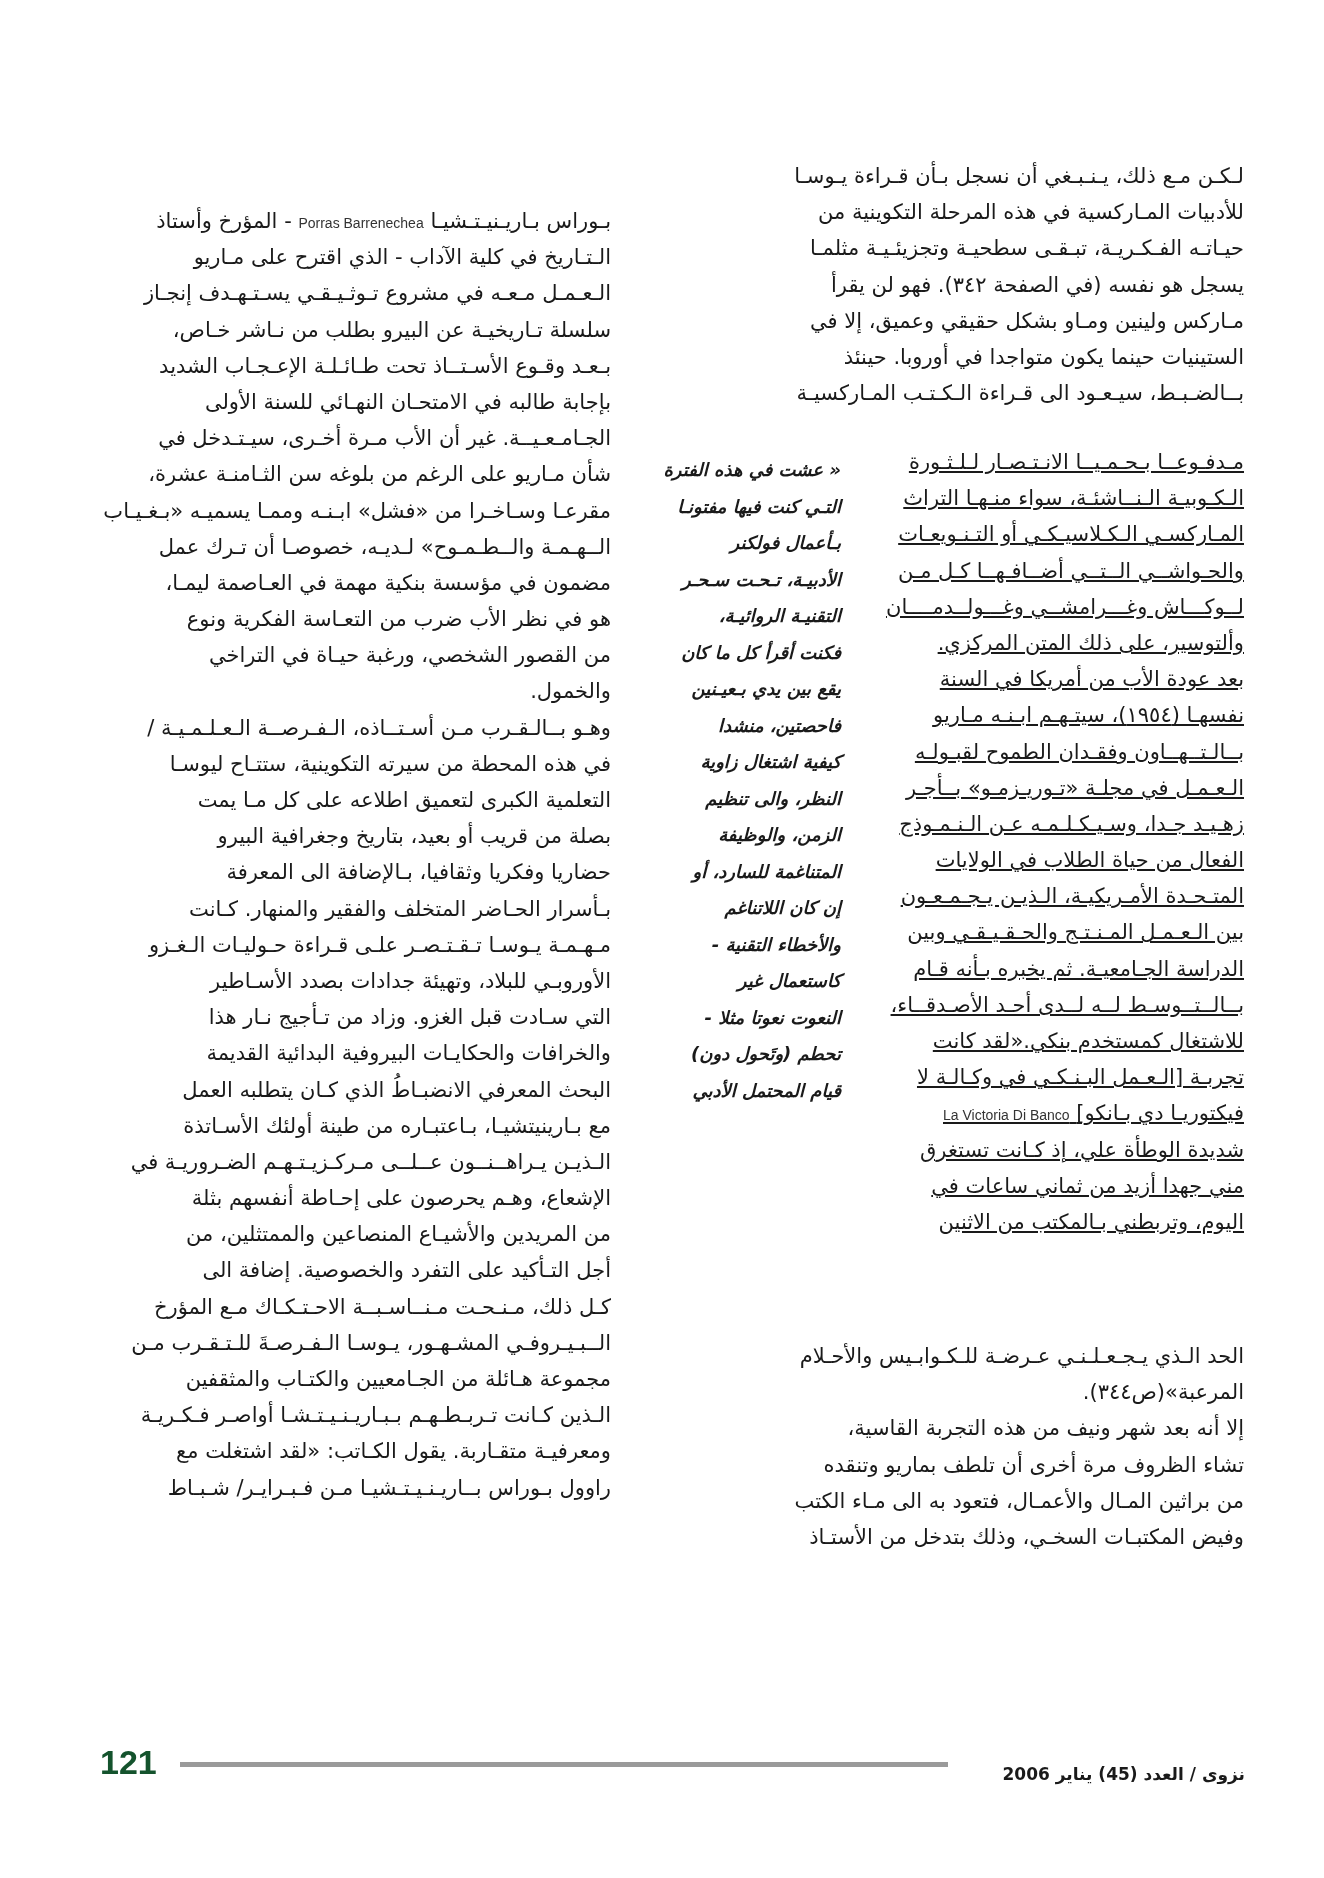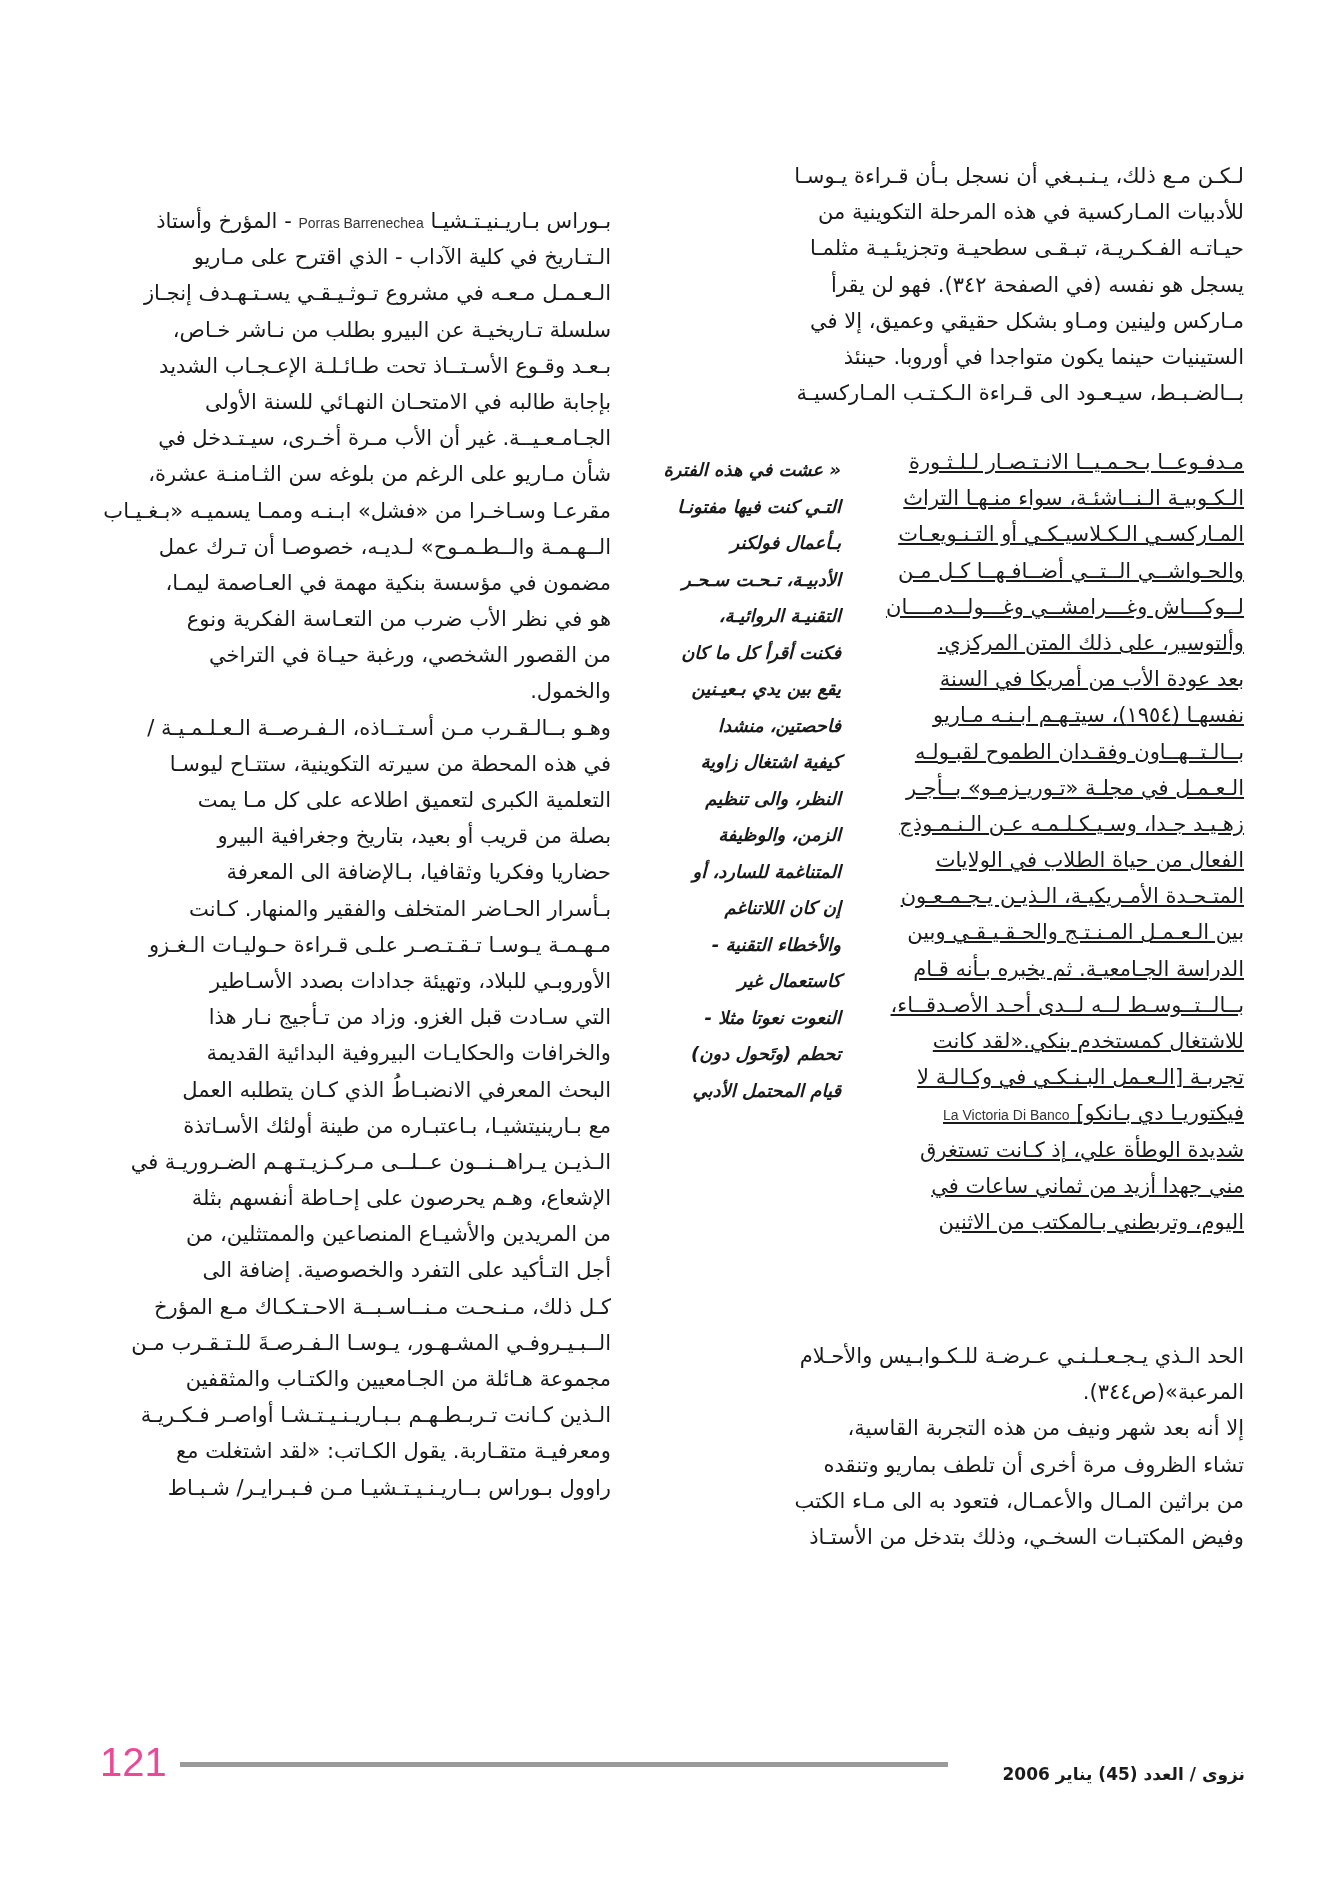--- a/index.html
+++ b/index.html
@@ -9,21 +9,21 @@
   .line { display: block; white-space: nowrap; font-size: 21px; line-height: 36.2px; height: 36.2px; text-align: right; }
   #col-right { left: 728px; top: 158px; width: 516px; }
   #col-right-narrow { left: 856px; top: 444px; width: 388px; text-decoration: underline; }
   #col-right-bottom { left: 728px; top: 1338px; width: 516px; }
   #col-left { left: 95px; top: 158px; width: 516px; margin-top: 45px; }
   #pullquote { left: 615px; top: 452px; width: 226px; }
   .pq-line { display: block; white-space: nowrap; font-size: 18px; line-height: 36.5px; height: 36.5px;
              font-weight: bold; font-style: italic; text-align: center; }
   .latin { font-family: "Liberation Sans", sans-serif; font-size: 14px; direction: ltr; unicode-bidi: embed; color: #333; }
   #footer-page { position: absolute; left: 100px; top: 1742px; font-family: "Liberation Sans", sans-serif;
-                 font-size: 40px; color: #ec4899; line-height: 40px; }
+                 font-size: 34px; color: #14532d; line-height: 40px; font-weight: bold; }
   #footer-rule { position: absolute; left: 180px; top: 1762px; width: 768px; height: 5px; background: #9a9a9a; }
   #footer-mag { position: absolute; left: 960px; top: 1745px; direction: rtl; font-weight: bold;
                 font-family: "DejaVu Sans", sans-serif; font-size: 17px; color: #1a1a1a; line-height: 34px; width: 285px; text-align: right; margin-top: 12px; }
 </style>
 </head>
 <body>
 
 <div class="col" id="col-right">
   <span class="line">لـكـن مـع ذلك، يـنـبـغي أن نسجل بـأن قـراءة يـوسـا</span>
   <span class="line">للأدبيات المـاركسية في هذه المرحلة التكوينية من</span>

